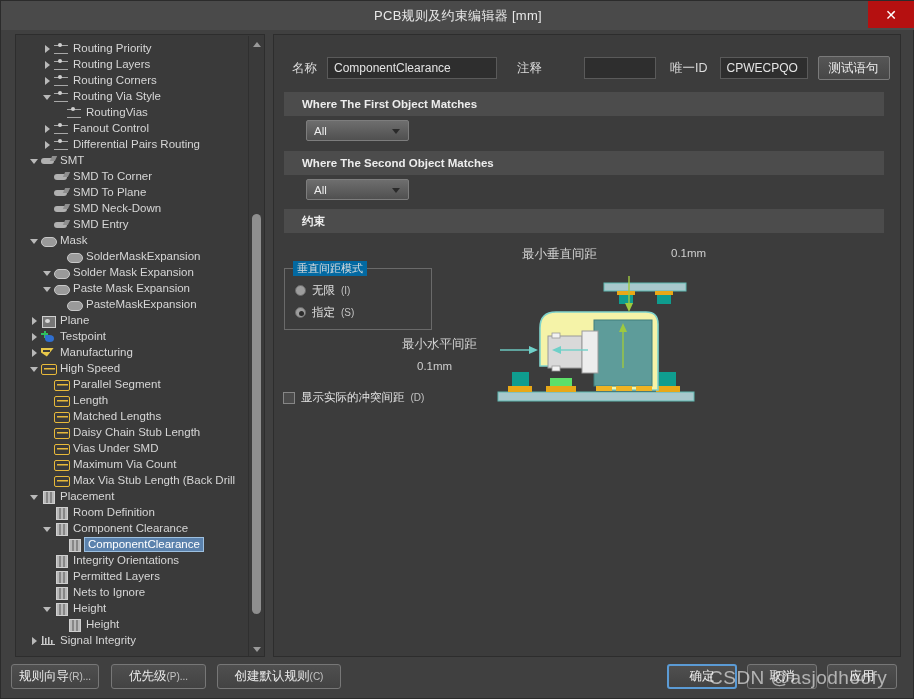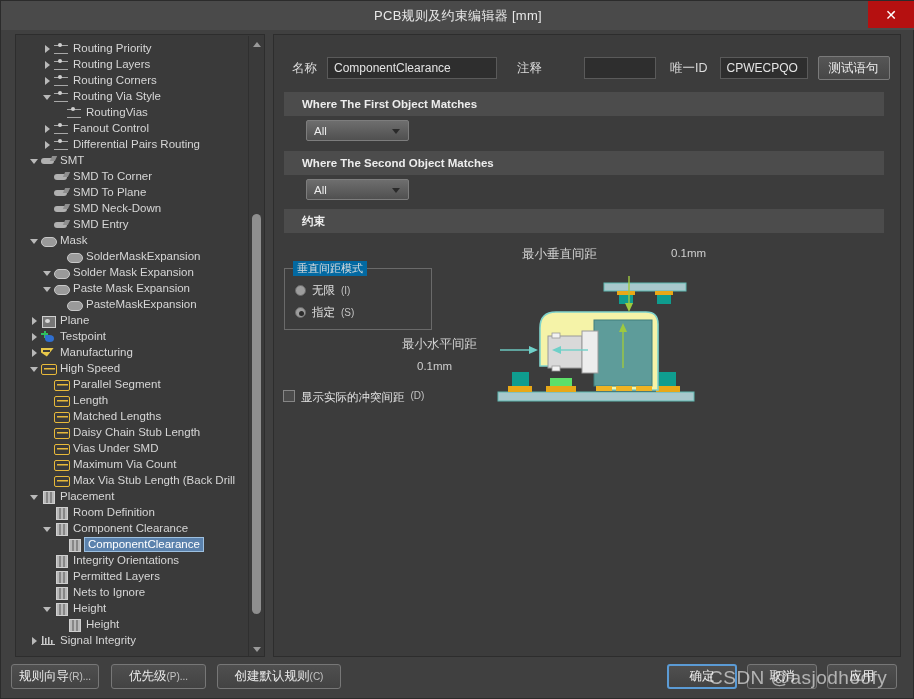--- a/index.html
+++ b/index.html
@@ -249,21 +249,21 @@
     position: relative; flex: 0 0 11px;
   }
   .rdot.on::after {
     content:""; position:absolute; left:3px; top:3px;
     width:5px; height:5px; border-radius:50%; background:#2b2b2b;
   }
   .mn { color:#c4c4c4; font-size:10px; }
 
   .chkrow {
     position: absolute; left: 9px; top: 355px;
-    display: flex; gap: 6px;
+    display: flex; align-items: center; gap: 6px;
     color: #e2e2e2; font-size: 11.5px;
   }
   .cbox {
     width: 12px; height: 12px;
     background: #4b4b4b; border: 1px solid #868686;
     flex: 0 0 12px;
   }
 
   .dimlbl { position: absolute; color: #d7d7d7; font-size: 12.5px; }
   .dimval { position: absolute; color: #cfcfcf; font-size: 11.5px; }

